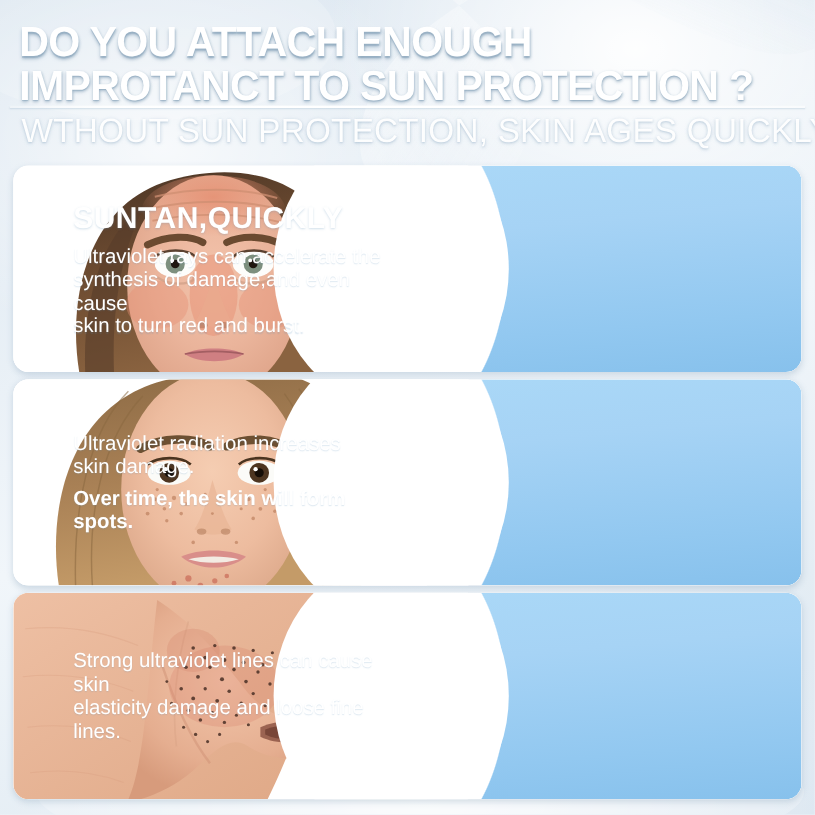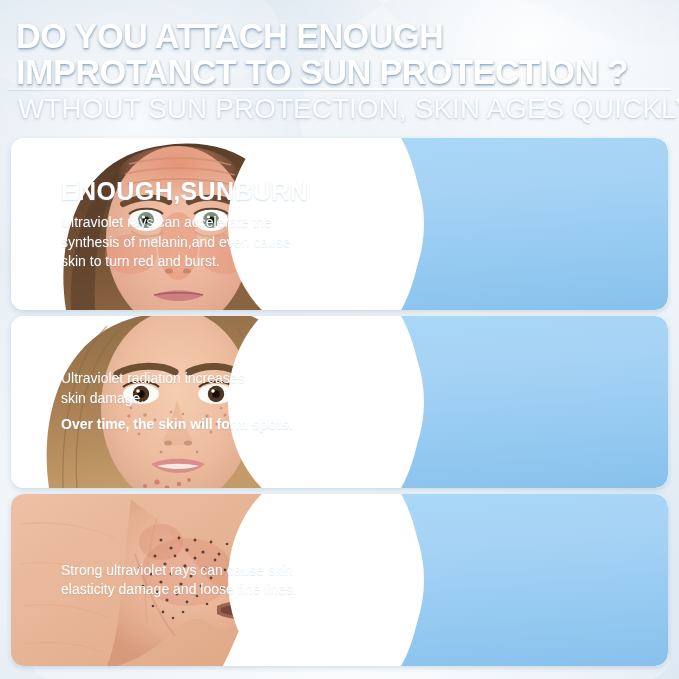--- a/index.html
+++ b/index.html
@@ -179,21 +179,21 @@
   .card-title {
     font-size: 25px;
     font-weight: bold;
     color: #ffffff;
     letter-spacing: 0.4px;
     line-height: 30px;
     margin-bottom: 7px;
     text-shadow: 0 1px 2px rgba(90,140,180,0.28);
   }
   .card-body {
-    font-size: 14px;
+    font-size: 17px;
     line-height: 19.5px;
     color: #ffffff;
     font-weight: normal;
     text-shadow: 0 1px 1px rgba(95,145,185,0.22);
   }
   .card-body span { display: block; }
 
   
   .card-2 .card-title { margin-bottom: 4px; }
   .card-2 .body-gap { margin-top: 7px; font-weight: bold; }
@@ -298,24 +298,24 @@
           <path d="M282 160 C 292 152, 304 156, 300 168 C 294 172, 284 170, 282 160" fill="#c4d46a" opacity="0.9"></path>
         </g>
       </svg>
       <div class="photo-curve"></div>
     </div>
     <div class="card-panel">
       <div class="panel-fill"></div>
       <div class="panel-cut"></div>
     </div>
     <div class="card-text">
-      <div class="card-title">ENOUGH,SUNBURN</div>
+      <div class="card-title">SUNTAN,QUICKLY</div>
       <div class="card-body">
         <span>Ultraviolet rays can accelerate the</span>
-        <span>synthesis of melanin,and even cause</span>
+        <span>synthesis of damage,and even cause</span>
         <span>skin to turn red and burst.</span>
       </div>
     </div>
   </div>
 
   <div class="card card-2">
     <div class="card-photo">
       <svg viewBox="0 0 345 172" preserveAspectRatio="xMidYMid slice">
         <defs>
           <linearGradient id="hair2" x1="0" y1="0" x2="0.25" y2="1">
@@ -503,19 +503,19 @@
         </g>
       </svg>
       <div class="photo-curve"></div>
     </div>
     <div class="card-panel">
       <div class="panel-fill"></div>
       <div class="panel-cut"></div>
     </div>
     <div class="card-text">
       <div class="card-body">
-        <span>Strong ultraviolet rays can cause skin</span>
+        <span>Strong ultraviolet lines can cause skin</span>
         <span>elasticity damage and loose fine lines.</span>
       </div>
     </div>
   </div>
 
 </div>
 
 </body></html>

